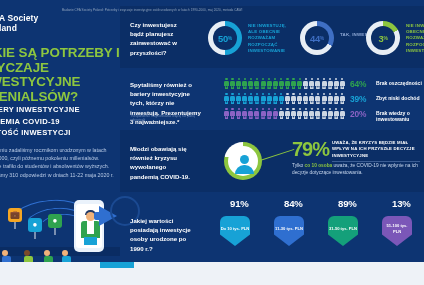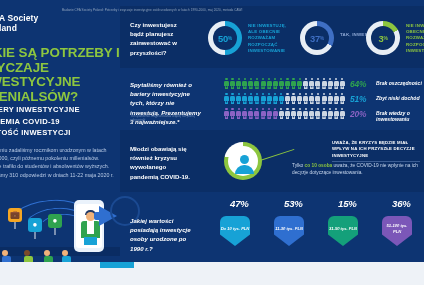--- a/index.html
+++ b/index.html
@@ -44,21 +44,21 @@
   .walker{position:absolute;bottom:12px;}
   .w-head{position:absolute;width:6px;height:6px;border-radius:50%;}
   .w-body{position:absolute;top:6px;width:9px;height:12px;border-radius:2px;}
   .w-legs{position:absolute;top:18px;width:8px;height:11px;}
   .w1{left:2px;}.w2{left:24px;}.w3{left:44px;}.w4{left:62px;}
 
   
   .right{position:absolute;left:120px;top:0;width:304px;height:285px;}
   .band{position:absolute;left:0;width:304px;}
   .band.dark{background:#0b2e66;}
-  .band.mid{background:#0d3472;font-style:italic;}
+  .band.mid{background:#0d3472;}
 
   .q{color:#ffffff;font-weight:bold;font-size:6.1px;line-height:9.2px;}
 
   
   .row1{top:6px;height:62px;}
   .donut-wrap{position:absolute;top:15px;}
   .donut{position:absolute;width:34px;height:34px;border-radius:50%;background:#eef3f8;
          display:flex;align-items:center;justify-content:center;}
   .donut .hole{width:24px;height:24px;border-radius:50%;background:#0b2e66;
          display:flex;align-items:center;justify-content:center;}
@@ -187,21 +187,21 @@
             <span class="val" style="color:#17a2d6">50</span>
               <sup class="val" style="color:#17a2d6;font-size:5px">%</sup>
           </div>
         </div>
         <div class="dlabel" style="left:40px;top:2px;width:46px;color:#17a2d6;">NIE INWESTUJĘ, ALE OBECNIE ROZWAŻAM ROZPOCZĄĆ INWESTOWANIE</div>
       </div>
 
       <div class="donut-wrap" style="left:180px;">
         <div class="donut" style="background:conic-gradient(#3f6fc4 0 33%, #e8eef5 33% 100%);">
           <div class="hole">
-            <span class="val" style="color:#3f6fc4">37</span>
+            <span class="val" style="color:#3f6fc4">44</span>
               <sup class="val" style="color:#3f6fc4;font-size:5px">%</sup>
           </div>
         </div>
         <div class="dlabel" style="left:40px;top:11px;width:40px;color:#8fa9d6;">TAK, INWESTUJĘ</div>
       </div>
 
       <div class="donut-wrap" style="left:246px;">
         <div class="donut" style="background:conic-gradient(#8dc63f 0 17%, #e8eef5 17% 100%);">
           <div class="hole">
             <span class="val" style="color:#8dc63f">3</span>
@@ -517,53 +517,54 @@
             <u></u>
           </div>
           <div class="pico" style="color: rgb(204, 214, 227);">
             <i></i>
             <b></b>
             <u></u>
           </div>
         </div>
 
       <div class="bval" style="left:230px;top:9px;color:#2fa34f;">64%</div>
-      <div class="bval" style="left:230px;top:24px;color:#17a2d6;">51%</div>
+      <div class="bval" style="left:230px;top:24px;color:#17a2d6;">39%</div>
       <div class="bval" style="left:230px;top:39px;color:#8a63c4;">20%</div>
 
       <div class="blab" style="left:256px;top:10px;">Brak oszczędności</div>
       <div class="blab" style="left:256px;top:25px;">Zbyt niski dochód</div>
       <div class="blab" style="left:256px;top:40px;width:58px;">Brak wiedzy o inwestowaniu</div>
     </div>
 
     <div class="band dark row3">
       <div class="q" style="position:absolute;left:10px;top:14px;width:66px;">Młodzi obawiają się również kryzysu wywołanego pandemią COVID-19.</div>
 
       <div class="ring" style="left:104px;top:12px;background:conic-gradient(#8dc63f 0 79%, #ffffff 79% 100%);">
         <div class="rin">
           <div class="avhead"></div>
           <div class="avbody"></div>
         </div>
       </div>
       <div class="leader" style="left:140px;top:30px;width:36px;transform:rotate(-18deg);"></div>
 
+      <div class="big79" style="left:172px;top:8px;">79%</div>
       <div class="t79" style="left:212px;top:10px;width:88px;border-bottom:1px solid #3b5d93;padding-bottom:2px;">UWAŻA, ŻE KRYZYS BĘDZIE MIAŁ WPŁYW NA ICH PRZYSZŁE DECYZJE INWESTYCYJNE</div>
       <div class="u79" style="left:172px;top:32px;width:128px;">
         <span>Tylko </span><em>co 10 osoba</em><span> uważa, że COVID-19 nie wpłynie na ich decyzje dotyczące inwestowania.</span>
       </div>
     </div>
 
     <div class="band mid row4">
       <div class="dots" style="left:-10px;top:2px;"></div>
       <div class="q" style="position:absolute;left:10px;top:22px;width:68px;">Jakiej wartości posiadają inwestycje osoby urodzone po 1990 r.?</div>
 
-      <div class="sval" style="left:110px;top:4px;">47%</div>
-      <div class="sval" style="left:164px;top:4px;">53%</div>
-      <div class="sval" style="left:218px;top:4px;">15%</div>
-      <div class="sval" style="left:272px;top:4px;">36%</div>
+      <div class="sval" style="left:110px;top:4px;">91%</div>
+      <div class="sval" style="left:164px;top:4px;">84%</div>
+      <div class="sval" style="left:218px;top:4px;">89%</div>
+      <div class="sval" style="left:272px;top:4px;">13%</div>
 
       <div class="shield" style="left:100px;top:22px;background:#17a2d6;">
         <span>Do 10 tys. PLN</span>
       </div>
       <div class="shield" style="left:154px;top:22px;background:#2f6fd0;">
         <span>11-30 tys. PLN</span>
       </div>
       <div class="shield" style="left:208px;top:22px;background:#14a07a;">
         <span>31-50 tys. PLN</span>
       </div>

